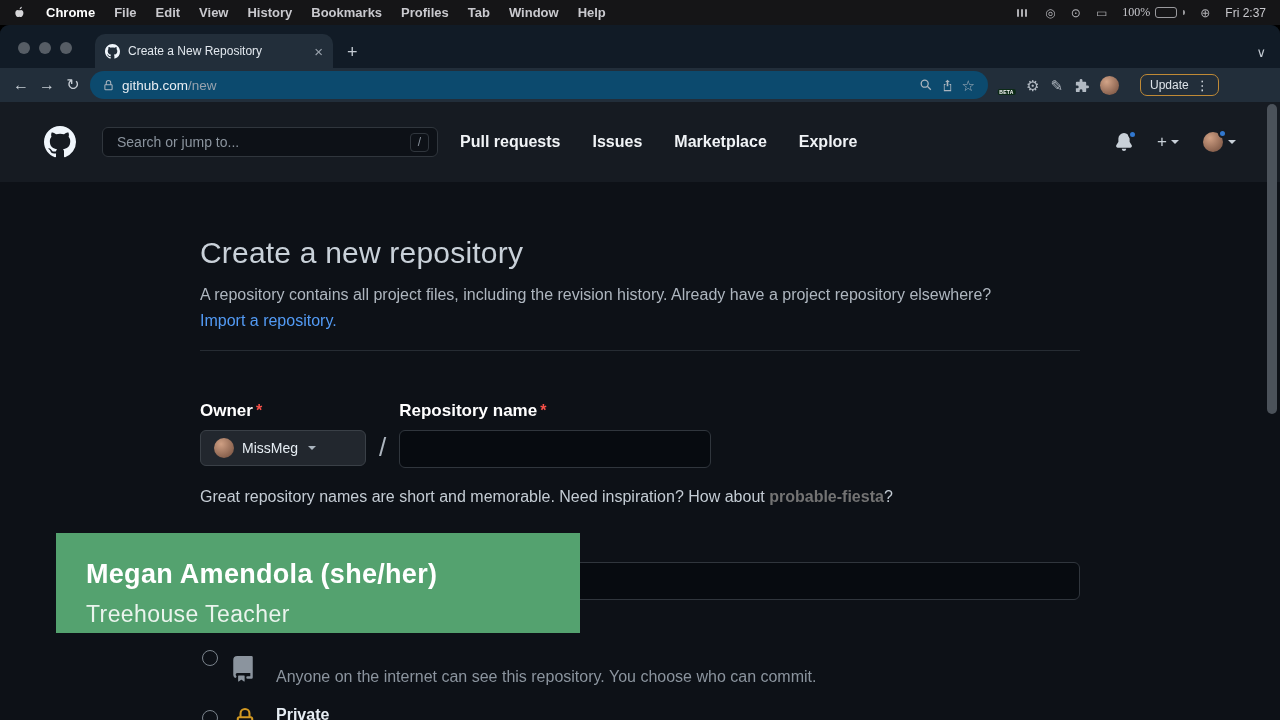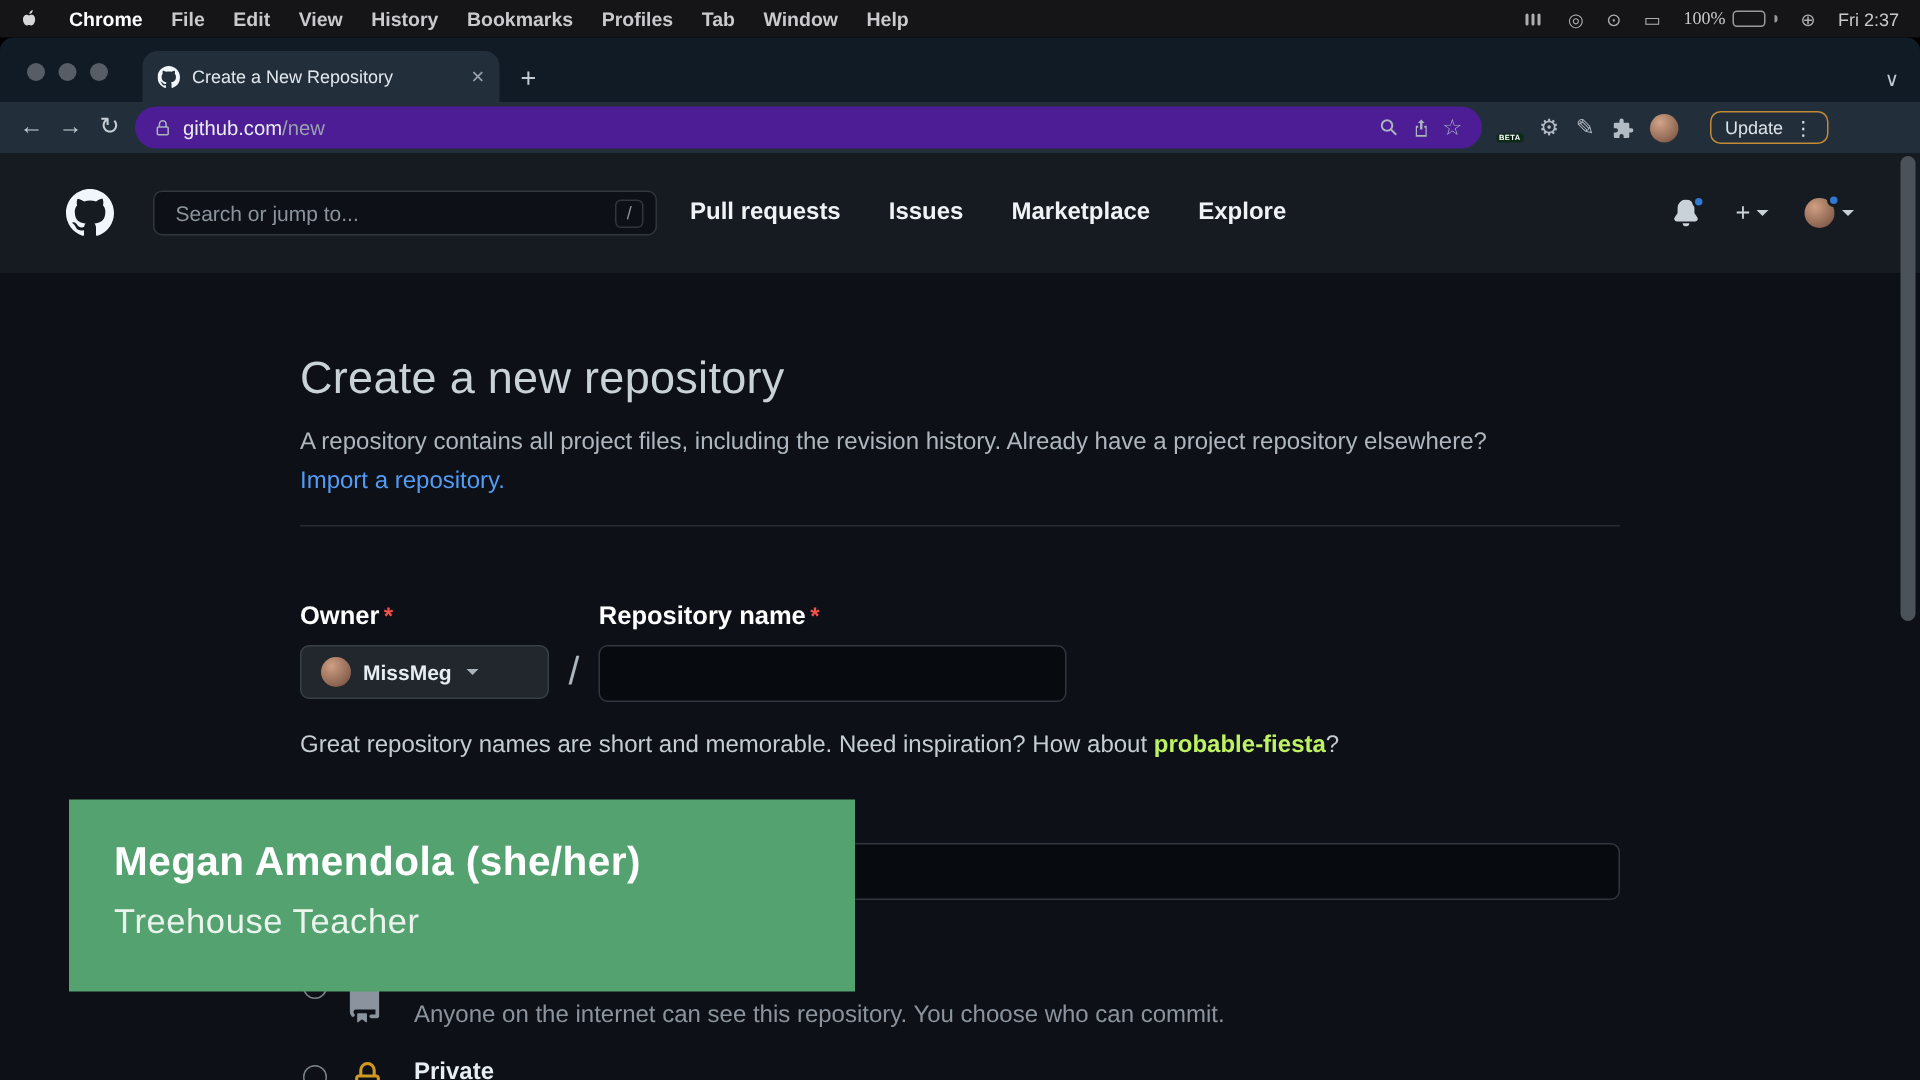--- a/index.html
+++ b/index.html
@@ -46,21 +46,21 @@
   .tab-favicon { color:#f0f6fc; display:flex; }
   .tab-title { flex:1; font-size:12px; color:#e2e8ee; white-space:nowrap; overflow:hidden; }
   .tab-close { color:#9aa3ad; font-size:15px; line-height:1; cursor:default; }
   .newtab-btn { position:absolute; left:347px; bottom:7px; color:#c3cad2; font-size:18px; line-height:1; }
   .strip-chevron { position:absolute; right:14px; bottom:9px; color:#c3cad2; font-size:13px; line-height:1; }
 
   
   .toolbar { height:34px; background:#222e3a; display:flex; align-items:center; padding:0 8px; }
   .nav-btn { width:26px; text-align:center; color:#c6cdd4; font-size:16px; line-height:1; }
   .omnibox {
-    width:898px; height:28px; margin-left:4px; background:#4c1d95; border-radius:14px;
+    width:898px; height:28px; margin-left:4px; background:#0c4a6e; border-radius:14px;
     display:flex; align-items:center; gap:8px; padding:0 13px; font-size:13.5px;
   }
   .omni-lock { color:#aab4be; display:flex; }
   .url-host { color:#e8edf2; }
   .url-path { color:#98a2ad; }
   .omni-spacer { flex:1; }
   .omni-icon { color:#aab4be; display:flex; align-items:center; font-size:15px; line-height:1; }
   .ext-area { display:flex; align-items:center; gap:11px; margin-left:10px; }
   .ext-icon { color:#b2bac3; font-size:15px; line-height:1; display:flex; align-items:center; }
   .beta-ext { position:relative; width:17px; height:17px; }
@@ -116,50 +116,50 @@
   .lead { margin:12px 0 0; font-size:16px; line-height:26px; color:#aeb6bf; max-width:830px; }
   .import-link { color:#539bf5; cursor:pointer; }
   .divider { border:none; border-top:1px solid #262c33; margin:16px 0 0; }
 
   .form-row { display:flex; margin-top:50px; align-items:flex-start; }
   .field-label { font-weight:700; font-size:17px; color:#ffffff; }
   .req-mark { color:#f85149; margin-left:3px; font-weight:700; }
   .owner-btn {
     margin-top:9px; width:166px; height:36px; background:#22272e; border:1px solid #3a4047;
     border-radius:6px; display:flex; align-items:center; gap:8px; padding:0 13px;
-    color:#e6edf3; font-weight:700; font-size:14px;
+    color:#e6edf3; font-weight:400; font-size:14px;
   }
   .owner-avatar { width:20px; height:20px; border-radius:50%; background:radial-gradient(circle at 35% 30%, #cf9f83, #6e4a3a); flex:none; }
   .owner-caret { width:0; height:0; border-left:4px solid transparent; border-right:4px solid transparent; border-top:4px solid #aab4be; margin-left:2px; }
   .slash-sep { font-size:26px; color:#adb6bf; margin:0 13px; align-self:flex-end; padding-bottom:5px; }
   .text-input {
     background:#070b10; border:1px solid #30363d; border-radius:6px;
     color:#e6edf3; padding:0 12px; font-size:14px; height:38px;
     font-family:"Liberation Sans",sans-serif; outline:none;
   }
   .repo-input { margin-top:9px; width:312px; }
   .hint { margin-top:20px; font-size:16px; color:#c4ccd4; }
-  .hint-suggestion { color:#bef264; font-weight:700; }
+  .hint-suggestion { color:#737373; font-weight:700; }
   .desc-input { margin-top:56px; width:880px; display:block; }
 
   .visibility { position:relative; margin-top:50px; height:130px; }
   .radio {
     position:absolute; width:16px; height:16px; border:1px solid #7a838c;
     border-radius:50%; background:transparent;
   }
   .radio-public { left:2px; top:0; }
   .radio-private { left:2px; top:60px; }
   .book-icon { position:absolute; left:30px; top:6px; color:#8b949e; }
   .public-desc { position:absolute; left:76px; top:18px; font-size:16px; color:#8b949e; white-space:nowrap; }
   .lock-icon { position:absolute; left:34px; top:58px; color:#d29922; }
   .private-label { position:absolute; left:76px; top:56px; font-weight:700; font-size:16px; color:#e6edf3; }
 
   
   .lower-third {
-    position:absolute; left:46px; top:533px; width:524px; height:128px;
+    position:absolute; left:56px; top:533px; width:524px; height:100px;
     background:#54a26f; z-index:50; padding:26px 0 0 30px;
   }
   .lt-name { font-size:27px; font-weight:700; color:#ffffff; letter-spacing:.3px; }
   .lt-role { font-size:23px; color:rgba(255,255,255,.88); margin-top:11px; letter-spacing:.4px; }
 
   .scrollbar-thumb {
     position:absolute; right:3px; top:104px; width:10px; height:310px;
     background:#4b525a; border-radius:5px; z-index:40;
   }
 </style>

